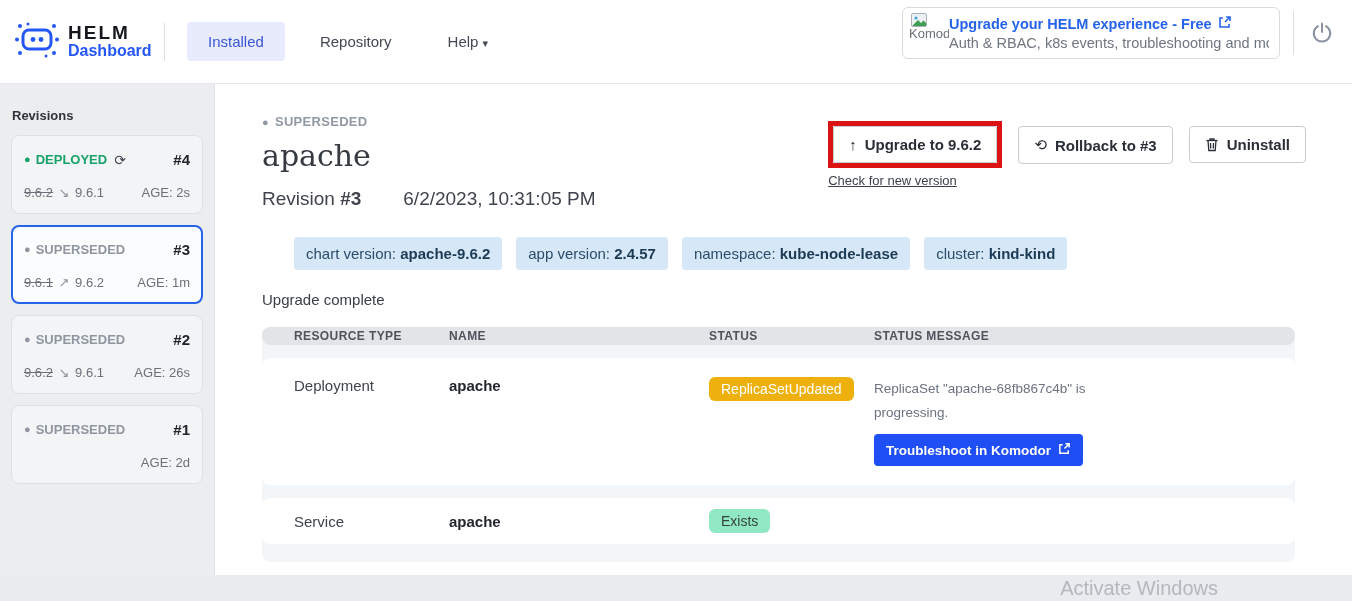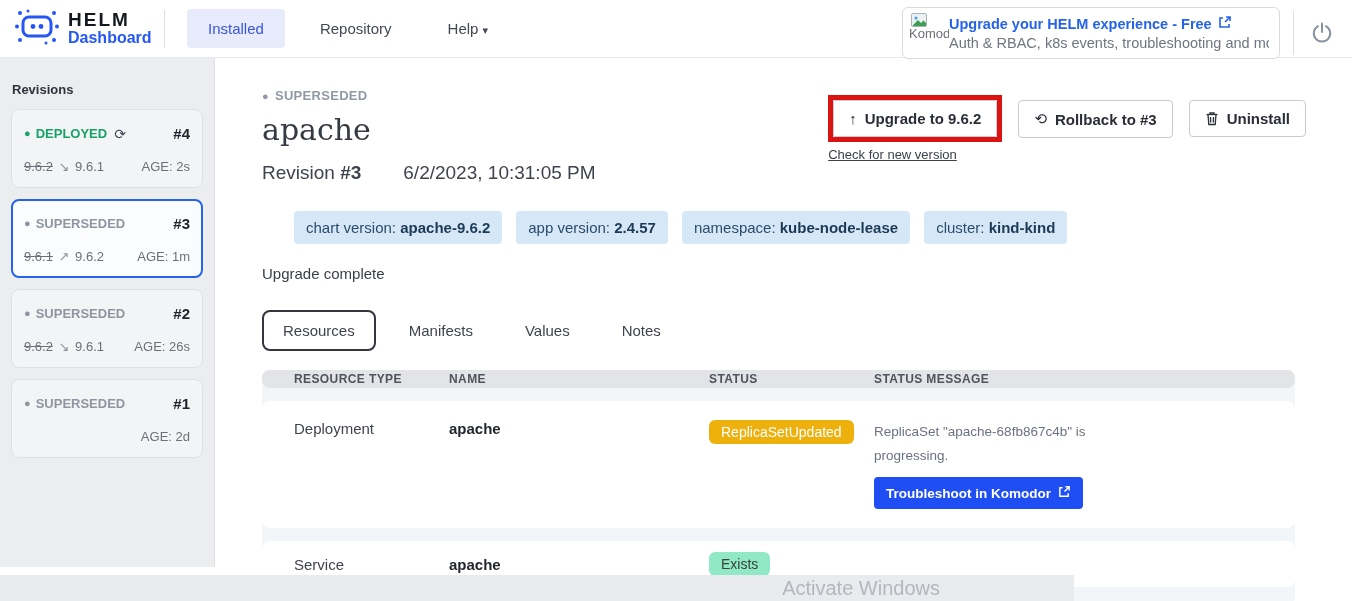--- a/index.html
+++ b/index.html
@@ -1,20 +1,20 @@
 <!DOCTYPE html>
 <html><head>
 <meta charset="utf-8">
 <style>
   * { margin:0; padding:0; box-sizing:border-box; }
   html,body { width:1352px; height:601px; overflow:hidden; }
   body { font-family:"Liberation Sans","DejaVu Sans",sans-serif; background:#ffffff; color:#3a3f47; position:relative; }
 
   
-  .topnav { height:58px; background:#ffffff; display:flex; align-items:center; border-bottom:1px solid #e8e9ec; position:relative; z-index:5; }
+  .topnav { height:84px; background:#ffffff; display:flex; align-items:center; border-bottom:1px solid #e8e9ec; position:relative; z-index:5; }
   .logo { display:flex; align-items:center; gap:8px; padding-left:14px; width:160px; }
   .logo-text { line-height:1.05; }
   .logo-helm { font-size:19px; font-weight:800; letter-spacing:2px; color:#15181d; }
   .logo-dash { font-size:16px; font-weight:700; color:#2457f5; }
   .nav-sep { width:1px; height:38px; background:#dcdee2; margin:0 22px 0 4px; }
   .nav-items { display:flex; align-items:center; gap:14px; }
   .nav-item { font-size:15px; color:#434954; padding:11px 21px; cursor:pointer; white-space:nowrap; }
   .nav-item.active { background:#e8ebfb; color:#3a57d7; border-radius:4px; }
   .caret { font-size:11px; color:#434954; margin-left:4px; }
 
@@ -84,21 +84,21 @@
   .td { font-size:15px; color:#3f444c; }
   .td.name { font-weight:700; color:#23272e; }
   .pill { display:inline-block; font-size:14px; border-radius:6px; padding:4px 12px; }
   .pill.warning { background:#eeb00d; color:#ffffff; }
   .pill.success { background:#90e9c4; color:#37423c; }
   .msg { font-size:13.5px; color:#6b7280; line-height:1.75; }
   .komodor-btn { margin-top:10px; background:#1f4ef5; color:#fff; border:none; border-radius:4px; font-size:13.5px; font-weight:700; padding:8px 12px; display:flex; align-items:center; gap:7px; cursor:pointer; font-family:inherit; }
   .trow.slim { padding-top:11px; padding-bottom:11px; align-items:center; }
 
   
-  .footer { position:absolute; left:0; bottom:0; width:1074px; height:26px; background:#e9ebee; }
+  .footer { position:absolute; left:0; bottom:0; width:1352px; height:26px; background:#e9ebee; }
   .watermark { position:absolute; right:134px; top:2px; font-size:20px; color:#b3b8bf; font-family:"Liberation Sans",sans-serif; }
 </style>
 </head>
 <body>
 
 <div class="topnav">
   <div class="logo">
     <span>
       <svg width="46" height="42" viewBox="0 0 46 42" fill="none">
         <rect x="9" y="11" width="28" height="19" rx="6" stroke="#2457f5" stroke-width="3"></rect>
@@ -278,26 +278,20 @@
 
     <div class="badges">
       <span class="badge"><span>chart version: </span><b>apache-9.6.2</b></span>
       <span class="badge"><span>app version: </span><b>2.4.57</b></span>
       <span class="badge"><span>namespace: </span><b>kube-node-lease</b></span>
       <span class="badge"><span>cluster: </span><b>kind-kind</b></span>
     </div>
 
     <div class="upgrade-note">Upgrade complete</div>
 
-    <div class="tabs">
-      <div class="tab active">Resources</div>
-      <div class="tab">Manifests</div>
-      <div class="tab">Values</div>
-      <div class="tab">Notes</div>
-    </div>
 
     <div class="table-wrap">
       <div class="thead">
         <div class="th">RESOURCE TYPE</div>
         <div class="th">NAME</div>
         <div class="th">STATUS</div>
         <div class="th">STATUS MESSAGE</div>
       </div>
 
       <div class="trow">

